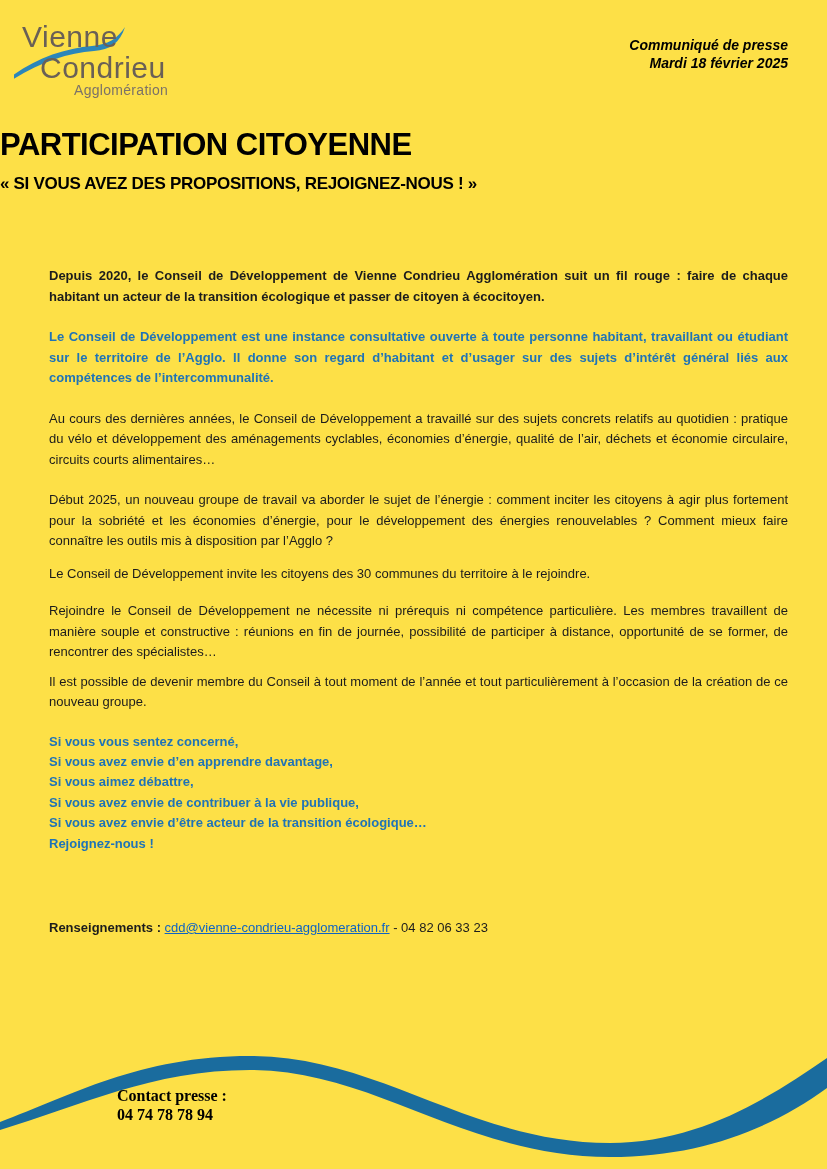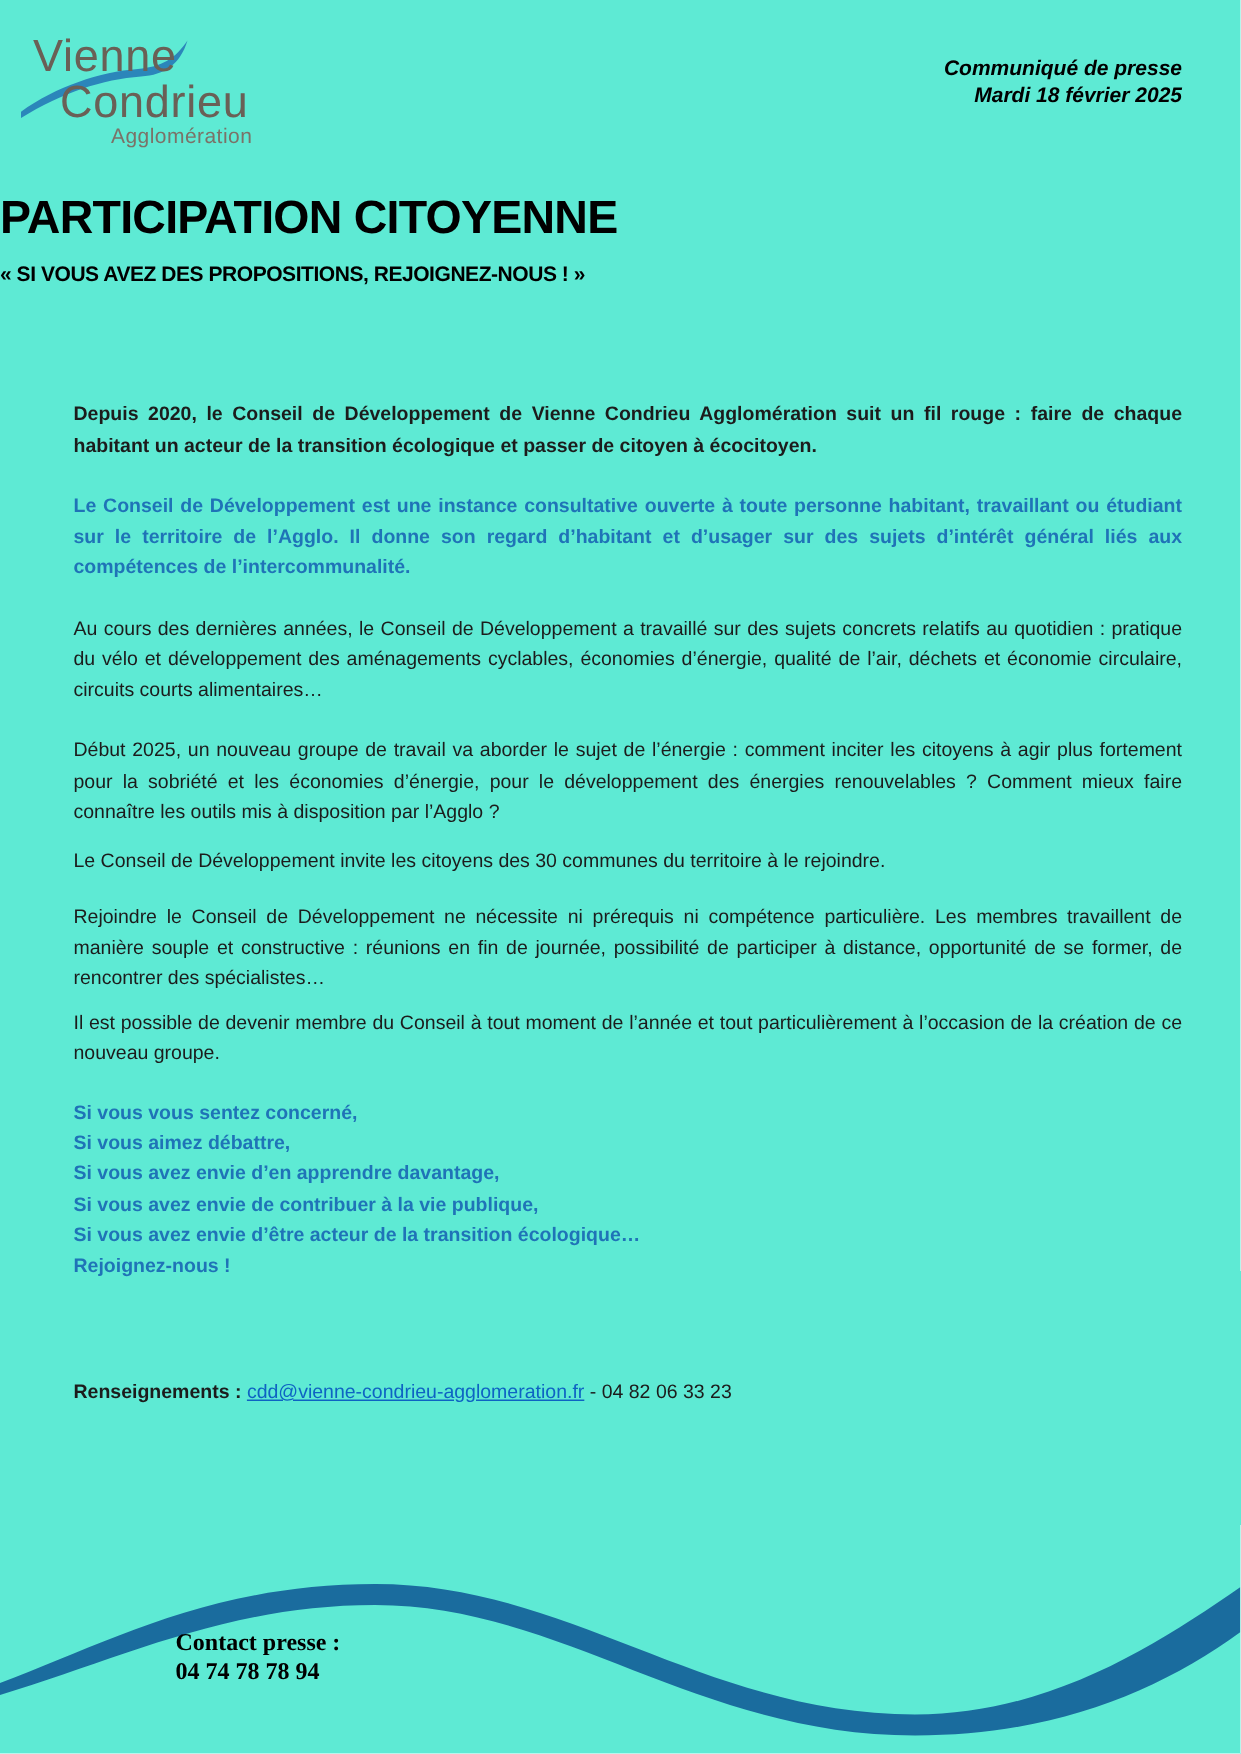--- a/index.html
+++ b/index.html
@@ -1,20 +1,20 @@
 <!DOCTYPE html>
 <html lang="fr"><head>
 <meta charset="utf-8">
 <style>
   html, body { margin: 0; padding: 0; background: #ffffff; }
   .page {
     position: relative;
     width: 827px;
     height: 1169px;
-    background: #5eead4;
+    background: #fde047;
     overflow: hidden;
     font-family: "Liberation Sans", sans-serif;
     color: #1c1c1c;
   }
 
   
   .logo {
     position: absolute;
     top: 12px;
     left: 14px;
@@ -46,21 +46,21 @@
     color: #000000;
   }
   .title-main {
     margin: 0;
     font-size: 31px;
     font-weight: 700;
     letter-spacing: -0.5px;
   }
   .title-sub {
     margin: 11px 0 0 0;
-    font-size: 14px;
+    font-size: 17px;
     font-weight: 700;
     letter-spacing: -0.3px;
   }
 
   
   .content {
     position: absolute;
     top: 266px;
     left: 49px;
     width: 739px;
@@ -127,22 +127,22 @@
     <p class="b mb20">Depuis 2020, le Conseil de Développement de Vienne Condrieu Agglomération suit un fil rouge : faire de chaque habitant un acteur de la transition écologique et passer de citoyen à écocitoyen.</p>
     <p class="b blue mb20">Le Conseil de Développement est une instance consultative ouverte à toute personne habitant, travaillant ou étudiant sur le territoire de l’Agglo. Il donne son regard d’habitant et d’usager sur des sujets d’intérêt général liés aux compétences de l’intercommunalité.</p>
     <p class="mb20">Au cours des dernières années, le Conseil de Développement a travaillé sur des sujets concrets relatifs au quotidien : pratique du vélo et développement des aménagements cyclables, économies d’énergie, qualité de l’air, déchets et économie circulaire, circuits courts alimentaires…</p>
     <p class="mb12">Début 2025, un nouveau groupe de travail va aborder le sujet de l’énergie : comment inciter les citoyens à agir plus fortement pour la sobriété et les économies d’énergie, pour le développement des énergies renouvelables ? Comment mieux faire connaître les outils mis à disposition par l’Agglo ?</p>
     <p class="mb17">Le Conseil de Développement invite les citoyens des 30 communes du territoire à le rejoindre.</p>
     <p class="mb9">Rejoindre le Conseil de Développement ne nécessite ni prérequis ni compétence particulière. Les membres travaillent de manière souple et constructive : réunions en fin de journée, possibilité de participer à distance, opportunité de se former, de rencontrer des spécialistes…</p>
     <p class="mb19">Il est possible de devenir membre du Conseil à tout moment de l’année et tout particulièrement à l’occasion de la création de ce nouveau groupe.</p>
 
     <div class="appeal b blue">
       <div>Si vous vous sentez concerné,</div>
+      <div>Si vous avez envie d’en apprendre davantage,</div>
       <div>Si vous aimez débattre,</div>
-      <div>Si vous avez envie d’en apprendre davantage,</div>
       <div>Si vous avez envie de contribuer à la vie publique,</div>
       <div>Si vous avez envie d’être acteur de la transition écologique…</div>
     </div>
 
     <p class="b blue closing">Rejoignez-nous !</p>
 
     <p class="info-line">
       <span class="b">Renseignements :</span>
       <a class="link" href="#">cdd@vienne-condrieu-agglomeration.fr</a>
       <span>- 04 82 06 33 23</span>

